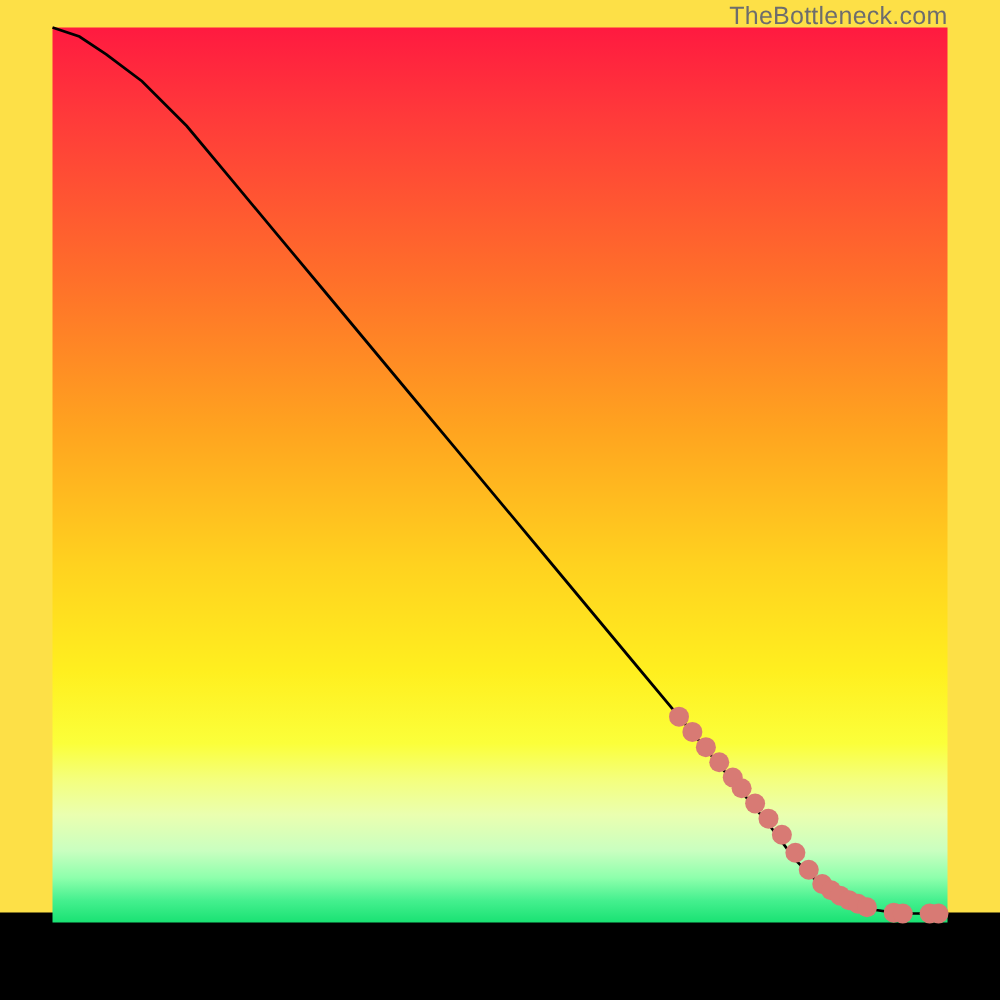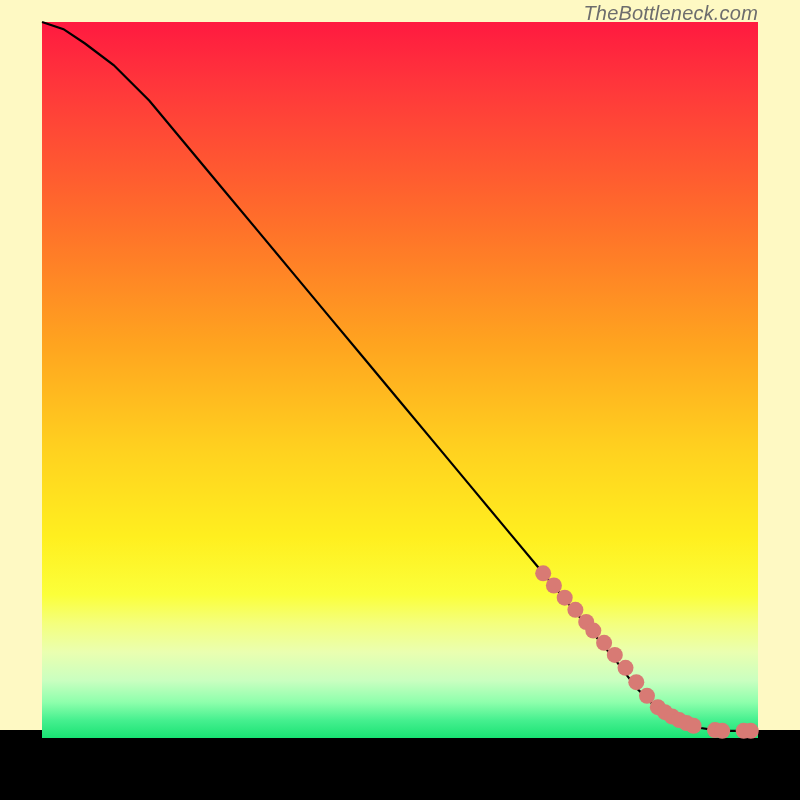--- a/index.html
+++ b/index.html
@@ -8,22 +8,21 @@
     width: 800px;
     height: 800px;
     background: #000;
     font-family: Arial, Helvetica, sans-serif;
     overflow: hidden;
   }
   .frame {
     position: relative;
     width: 800px;
     height: 730px;
-    background: #fef9c3;
-    font-style: italic;
+    background: #fde047;
   }
   .plot {
     position: absolute;
     left: 42px;
     top: 22px;
     width: 716px;
     height: 716px;
     
     background: linear-gradient(
       to bottom,

